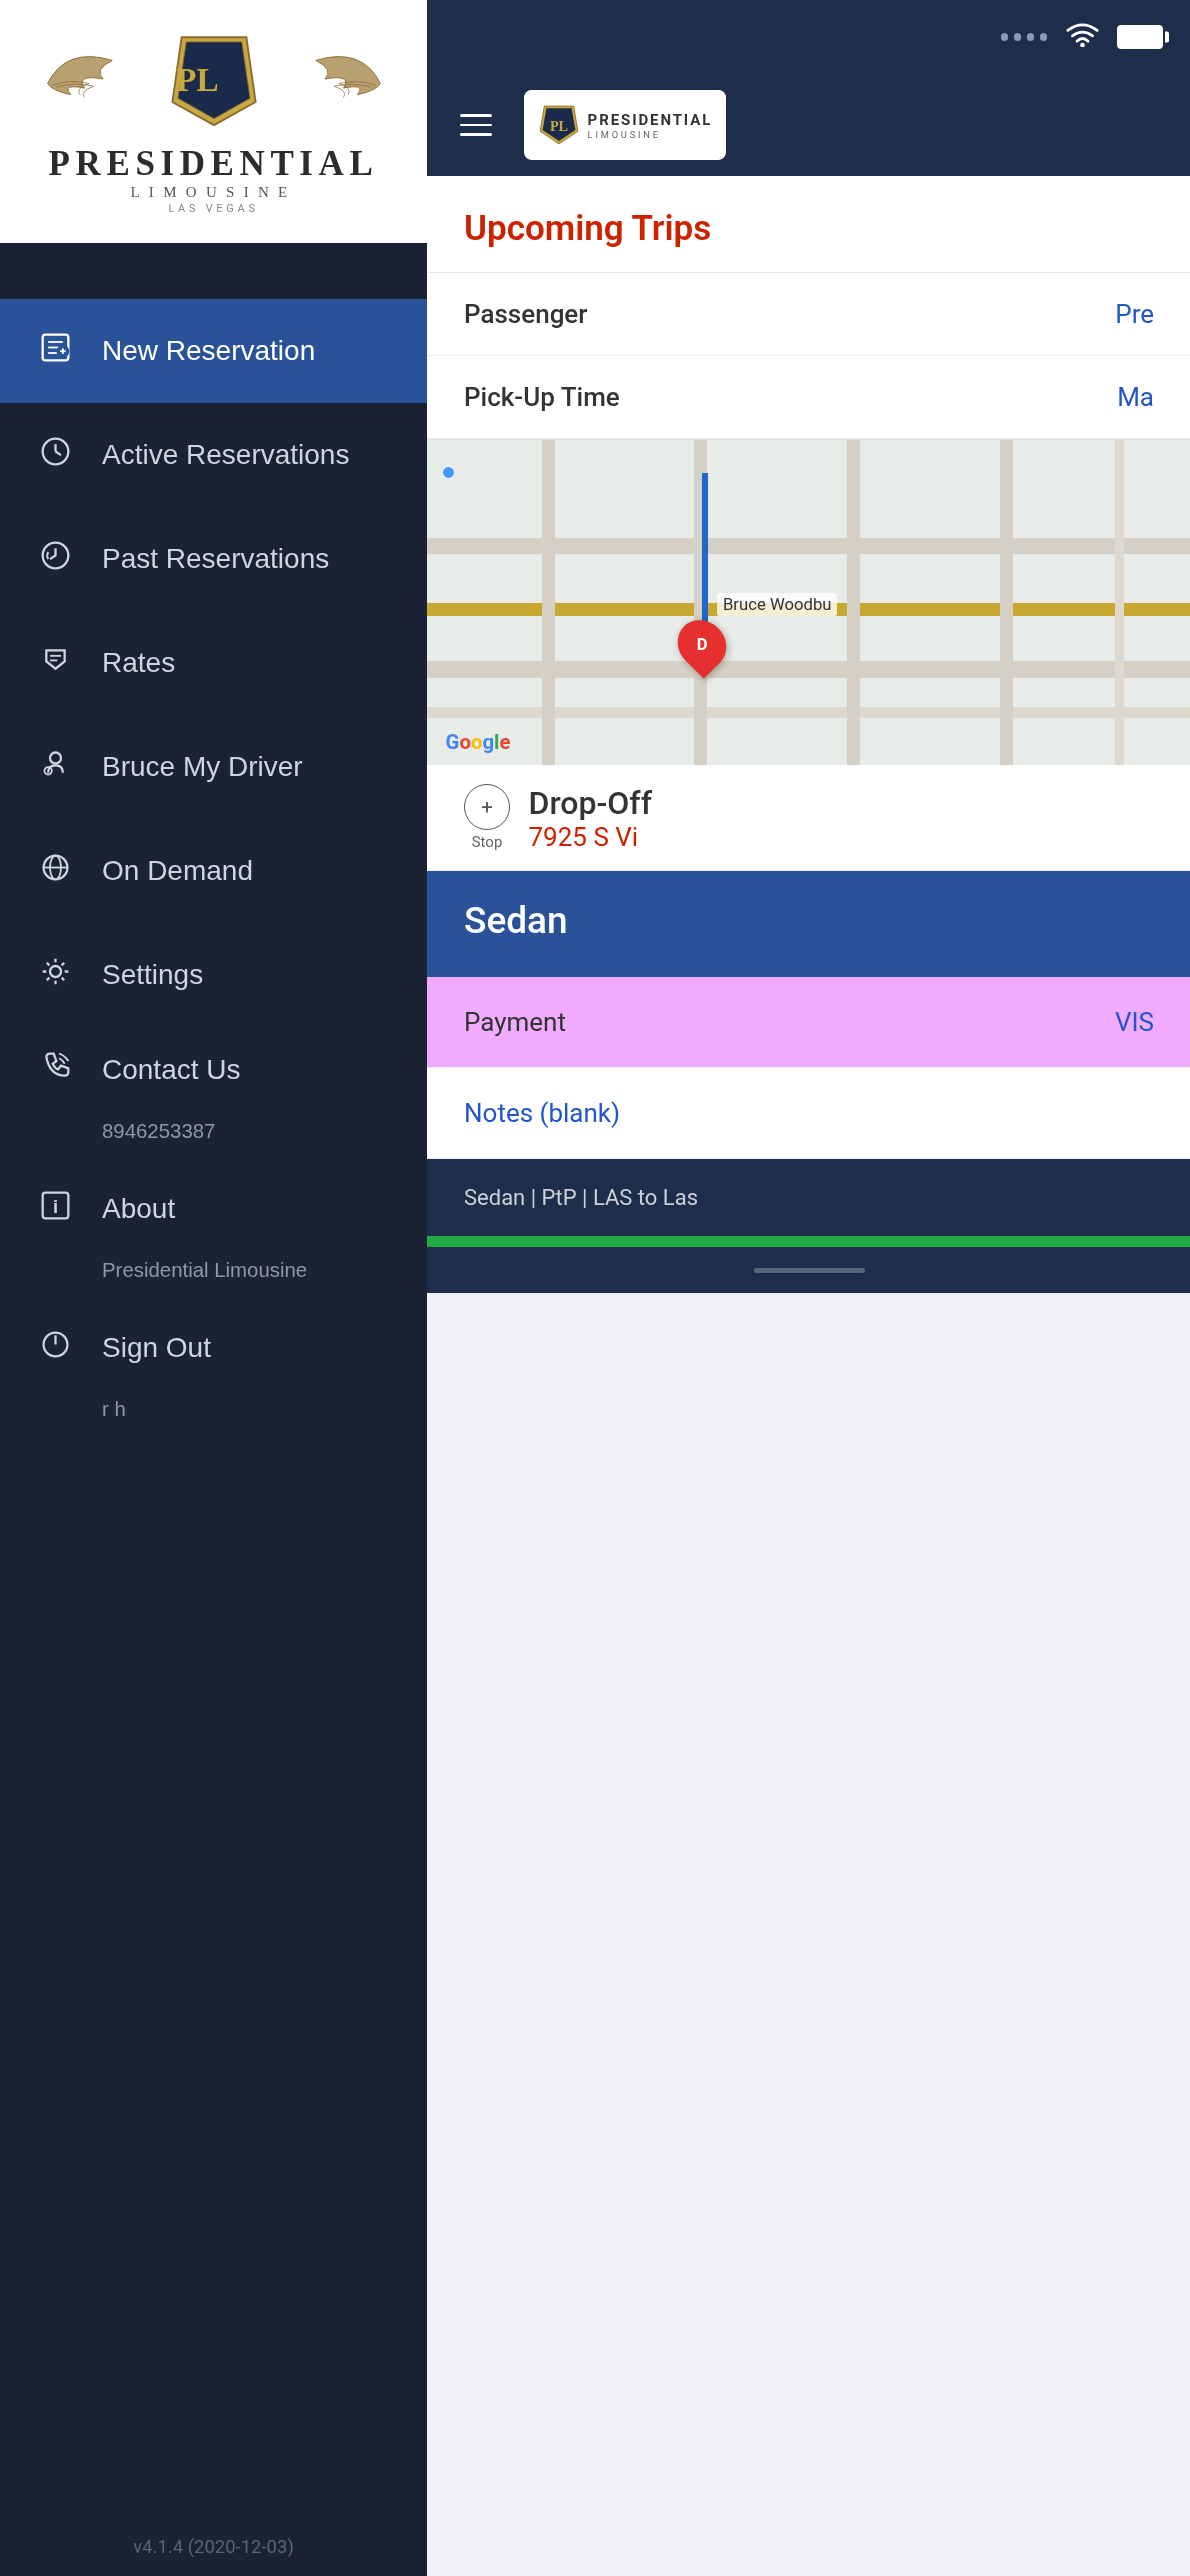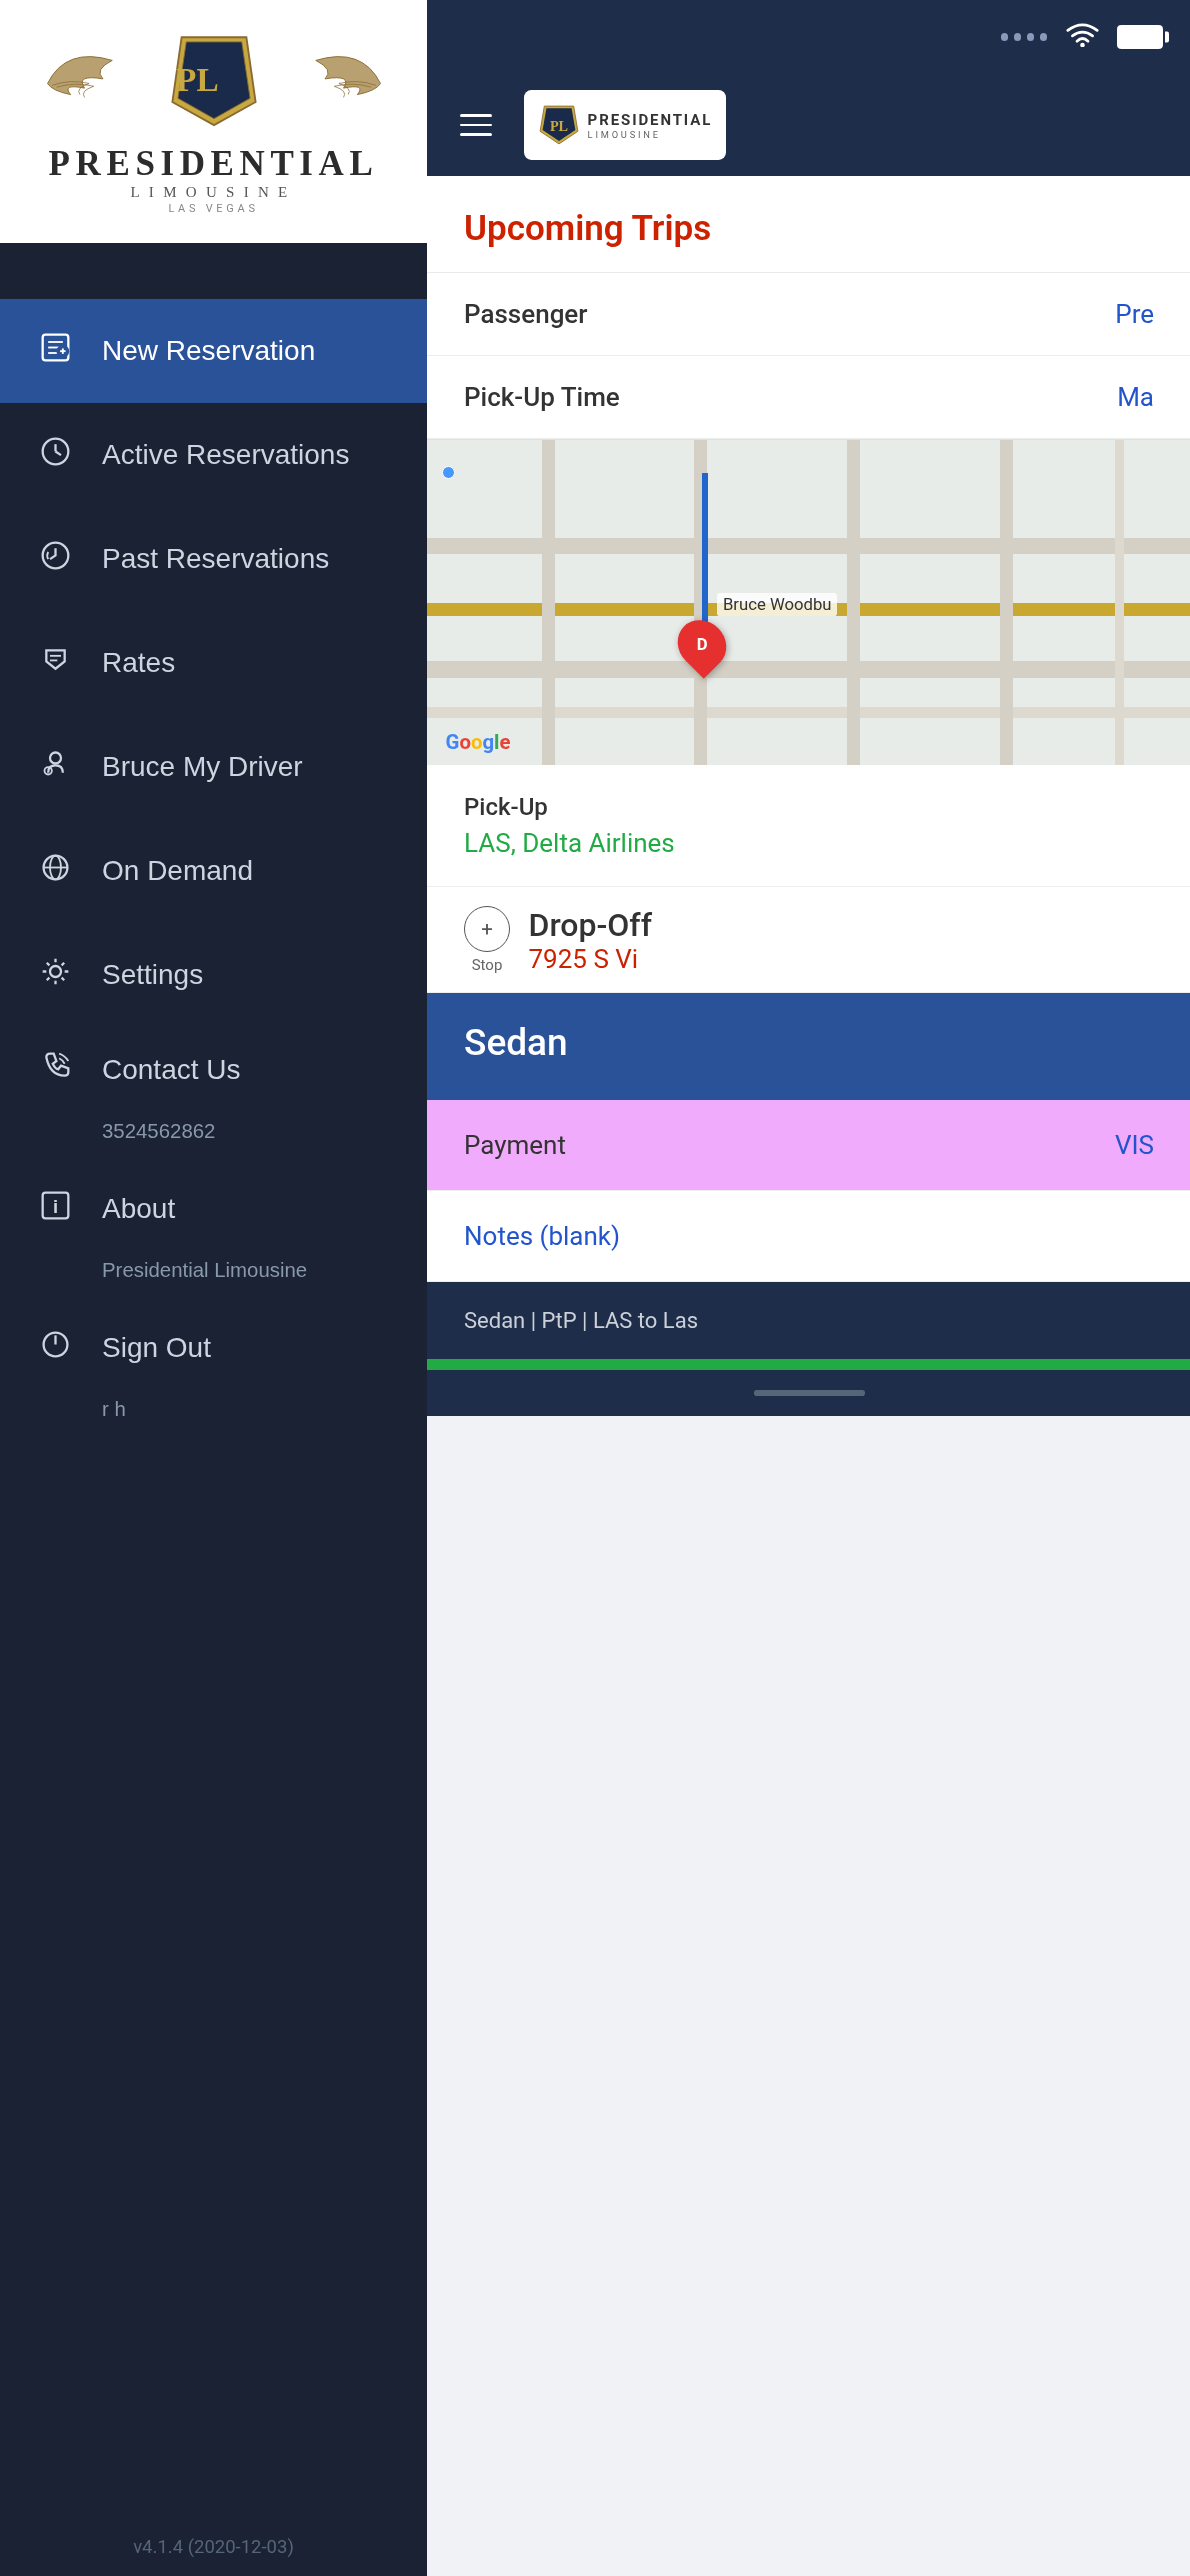--- a/index.html
+++ b/index.html
@@ -650,21 +650,21 @@
       <div style="display:flex;align-items:center;gap:28px;">
         <span class="nav-icon">
           <svg width="33" height="33" viewBox="0 0 36 36">
               <path d="M8,8 Q8,4 12,4 L16,4 L19,12 L15,15 Q18,21 21,21 L24,17 L32,20 L32,24 Q32,28 28,28 Q12,28 8,8Z" fill="none" stroke="#cdd5e0" stroke-width="2.5"></path>
               <path d="M22,4 Q28,6 32,12" fill="none" stroke="#cdd5e0" stroke-width="2"></path>
               <path d="M22,9 Q26,11 28,15" fill="none" stroke="#cdd5e0" stroke-width="2"></path>
             </svg>
         </span>
         <span class="nav-label">Contact Us</span>
       </div>
-      <span class="sub-label">3524562862</span>
+      <span class="sub-label">8946253387</span>
     </button>
 
     <button class="nav-item" style="flex-direction:column;align-items:flex-start;padding:23px 37px;">
       <div style="display:flex;align-items:center;gap:28px;">
         <span class="nav-icon">
           <svg width="33" height="33" viewBox="0 0 36 36" style="font-size:32px">
               <rect x="4" y="4" width="28" height="28" rx="3" fill="none" stroke="#cdd5e0" stroke-width="2.5"></rect>
               <text x="18" y="26" font-size="20" font-weight="bold" fill="#cdd5e0" text-anchor="middle">i</text>
             </svg>
         </span>
@@ -773,24 +773,20 @@
           <span class="marker-inner">D</span>
         </div>
       </div>
 
       <div class="google-logo">
         <span class="google-g">G</span><span class="google-o1">o</span><span class="google-o2">o</span><span class="google-g2">g</span><span class="google-l">l</span><span class="google-e">e</span>
       </div>
     </div>
   </div>
 
-  <div class="pickup-section">
-    <div class="pickup-label">Pick-Up</div>
-    <div class="pickup-value">LAS, Delta Airlines</div>
-  </div>
 
   <div class="dropoff-row">
     <div class="stop-icon-container">
       <div class="stop-circle">+</div>
       <span class="stop-text">Stop</span>
     </div>
     <div class="dropoff-content">
       <div class="dropoff-label">Drop-Off</div>
       <div class="dropoff-value">7925 S Vi</div>
     </div>

